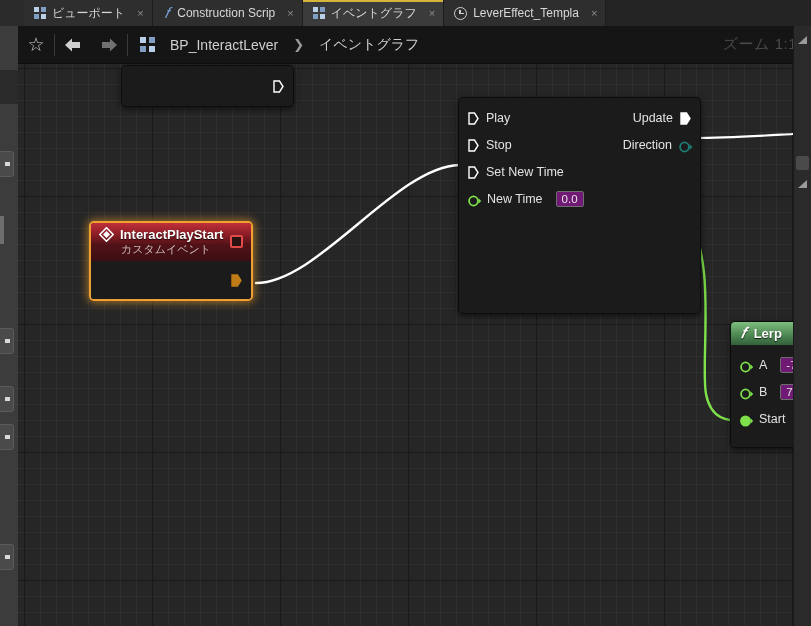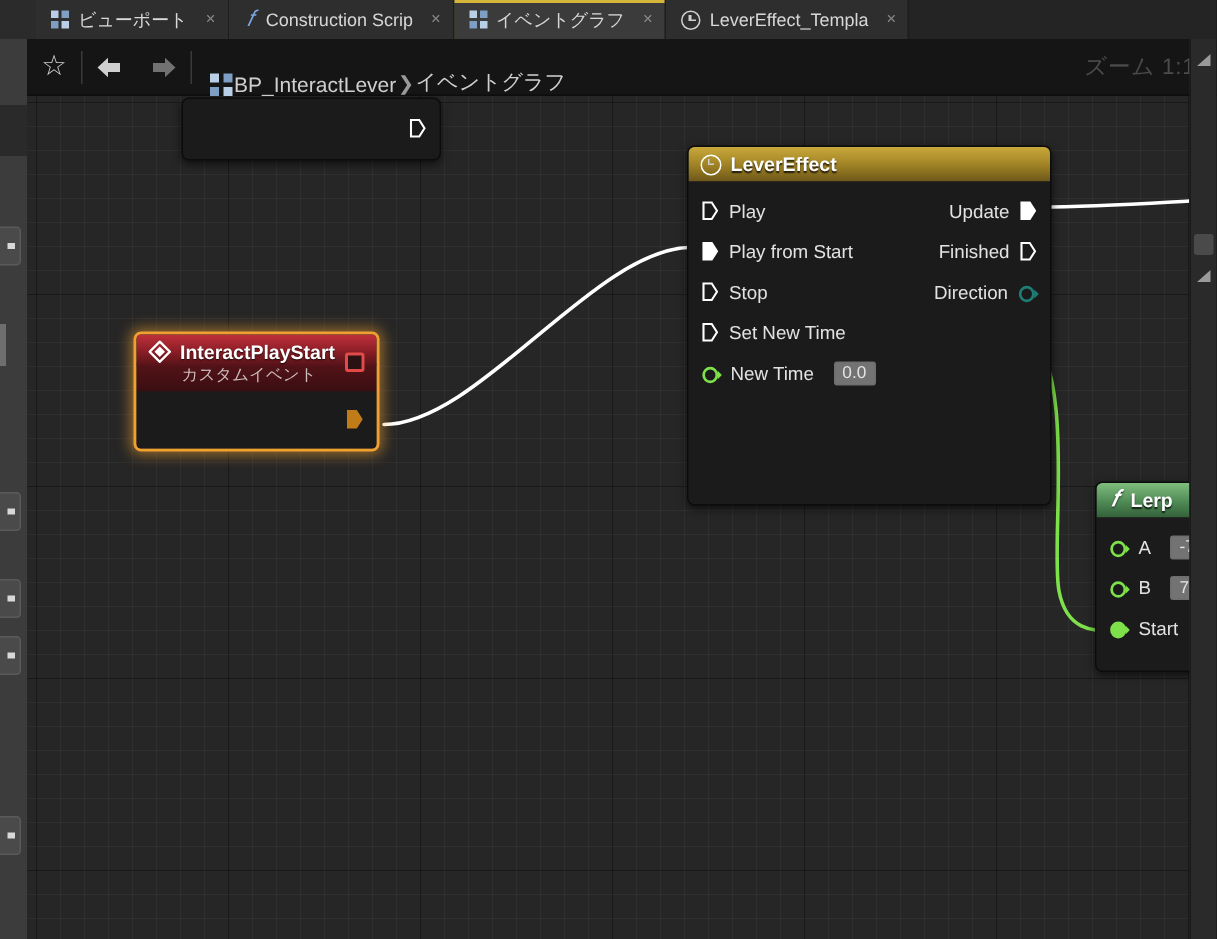--- a/index.html
+++ b/index.html
@@ -68,21 +68,21 @@
     border-bottom: 1px solid #0d0d0d;
   }
   .tb-btn { width: 36px; height: 38px; display:flex; align-items:center; justify-content:center; }
   .tb-sep { width:1px; height:22px; background:#3a3a3a; }
   .star { color:#cfcfcf; font-size:19px; line-height:1; }
   .arrow-back {
     width:18px;height:16px;position:relative;
   }
   .arrow-back svg, .arrow-fwd svg { display:block; }
   .bc {
-    display:flex; align-items:flex-end; gap:1px; padding-left:12px; height:38px;
+    display:flex; align-items:center; gap:15px; padding-left:12px; height:38px;
   }
   .bc-text { color:#cfcfcf; font-size:14px; }
   .bc-sep { color:#9a9a9a; font-size:13px; }
   .zoomlabel {
     margin-left:auto; padding-right:14px; color:#4b4b4b; font-size:15px;
     letter-spacing:0.5px;
   }
 
   
   .leftstrip {
@@ -153,21 +153,21 @@
   
   .pinrow { display:flex; height:27px; position:relative; }
   .pin-in { display:flex; align-items:center; gap:7px; padding-left:9px; }
   .pin-out { display:flex; align-items:center; gap:7px; margin-left:auto; padding-right:9px; }
   .pin-label { font-size:12.5px; color:#e2e2e2; white-space:nowrap; }
 
   .exec-pin { width:11px; height:13px; flex:none; }
   .data-pin { width:12px; height:12px; flex:none; position:relative; }
 
   .valuebox {
-    background:#737373; border:1px solid #6e6e6e; border-radius:2px;
+    background:#701a75; border:1px solid #6e6e6e; border-radius:2px;
     color:#e4e4e4; font-size:11.5px; padding:1px 5px; margin-left:6px;
     min-width:22px; text-align:center;
   }
 
   
   .node.selected {
     border:2px solid #f0a030;
     box-shadow:0 0 9px 2px rgba(240,160,48,0.55);
   }
 
@@ -326,24 +326,20 @@
               <svg width="11" height="13" viewBox="0 0 11 13">
                 <path d="M1 1 L6.5 1 L10 6.5 L6.5 12 L1 12 Z" fill="#c07c18" stroke="#c07c18" stroke-width="1.4"></path>
               </svg>
             </span>
           </span>
         </div>
       </div>
     </div>
 
     <div class="node" style="left:440px; top:33px; width:243px;">
-      <div class="node-head timeline">
-        <span class="ic-clock" style="border-color:#ffffff;width:14px;height:14px;"></span>
-        <span>LeverEffect</span>
-      </div>
       <div class="node-body" style="position:relative; height:215px;">
 
         <div class="pinrow">
           <span class="pin-in">
             <span class="exec-pin">
               <svg width="11" height="13" viewBox="0 0 11 13">
                   <path d="M1 1 L6.5 1 L10 6.5 L6.5 12 L1 12 Z" fill="none" stroke="#ffffff" stroke-width="1.4"></path>
                 </svg>
             </span>
             <span class="pin-label">Play</span>
@@ -351,38 +347,20 @@
           <span class="pin-out">
             <span class="pin-label">Update</span>
             <span class="exec-pin">
               <svg width="11" height="13" viewBox="0 0 11 13">
                   <path d="M1 1 L6.5 1 L10 6.5 L6.5 12 L1 12 Z" fill="#ffffff" stroke="#ffffff" stroke-width="1.4"></path>
                 </svg>
             </span>
           </span>
         </div>
 
-        <div class="pinrow">
-          <span class="pin-in">
-            <span class="exec-pin">
-              <svg width="11" height="13" viewBox="0 0 11 13">
-                  <path d="M1 1 L6.5 1 L10 6.5 L6.5 12 L1 12 Z" fill="#ffffff" stroke="#ffffff" stroke-width="1.4"></path>
-                </svg>
-            </span>
-            <span class="pin-label">Play from Start</span>
-          </span>
-          <span class="pin-out">
-            <span class="pin-label">Finished</span>
-            <span class="exec-pin">
-              <svg width="11" height="13" viewBox="0 0 11 13">
-                  <path d="M1 1 L6.5 1 L10 6.5 L6.5 12 L1 12 Z" fill="none" stroke="#ffffff" stroke-width="1.4"></path>
-                </svg>
-            </span>
-          </span>
-        </div>
 
         <div class="pinrow">
           <span class="pin-in">
             <span class="exec-pin">
               <svg width="11" height="13" viewBox="0 0 11 13">
                   <path d="M1 1 L6.5 1 L10 6.5 L6.5 12 L1 12 Z" fill="none" stroke="#ffffff" stroke-width="1.4"></path>
                 </svg>
             </span>
             <span class="pin-label">Stop</span>
           </span>

